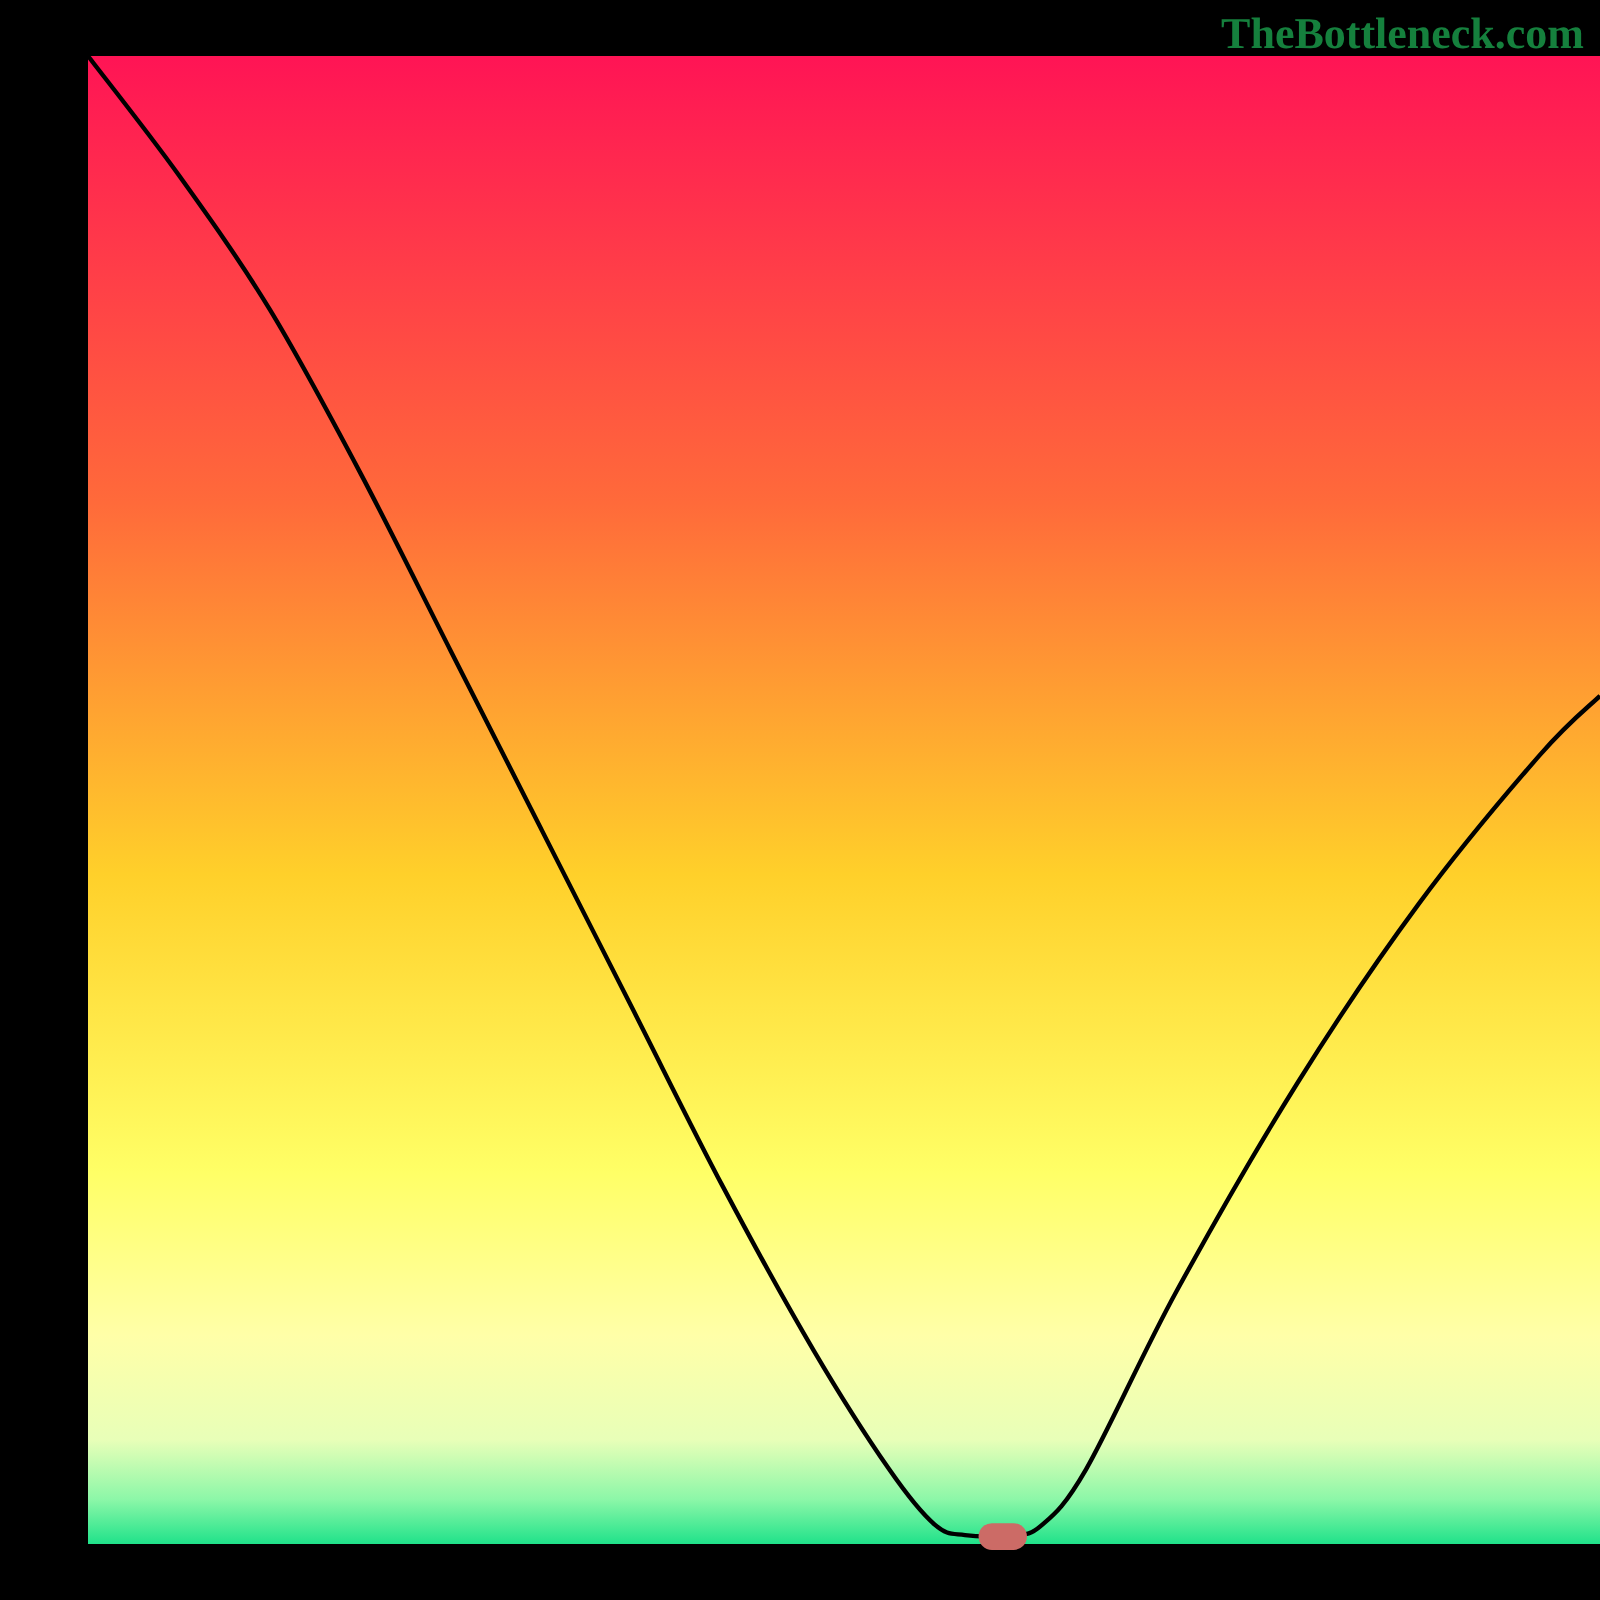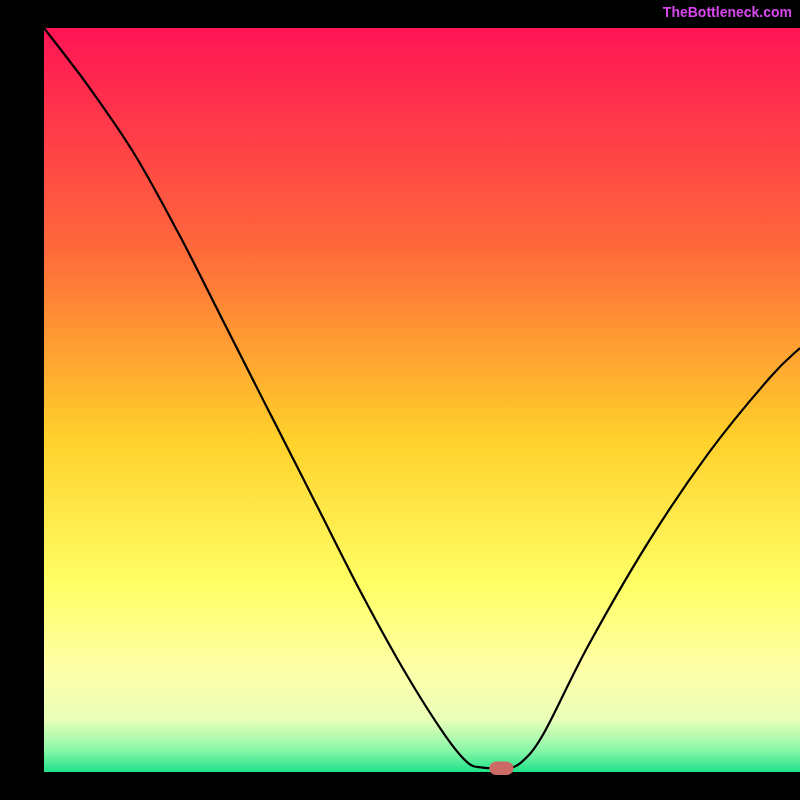--- a/index.html
+++ b/index.html
@@ -12,23 +12,23 @@
   }
   .container {
     position: relative;
     width: 800px;
     height: 800px;
   }
   .watermark {
     position: absolute;
     top: 4px;
     right: 8px;
-    color: #d946ef;
-    font-family: Liberation Sans, sans-serif;
-    font-size: 14px;
+    color: #15803d;
+    font-family: Liberation Serif, serif;
+    font-size: 22px;
     font-weight: bold;
     z-index: 10;
   }
   svg {
     display: block;
   }
 </style>
 </head>
 <body>
 

